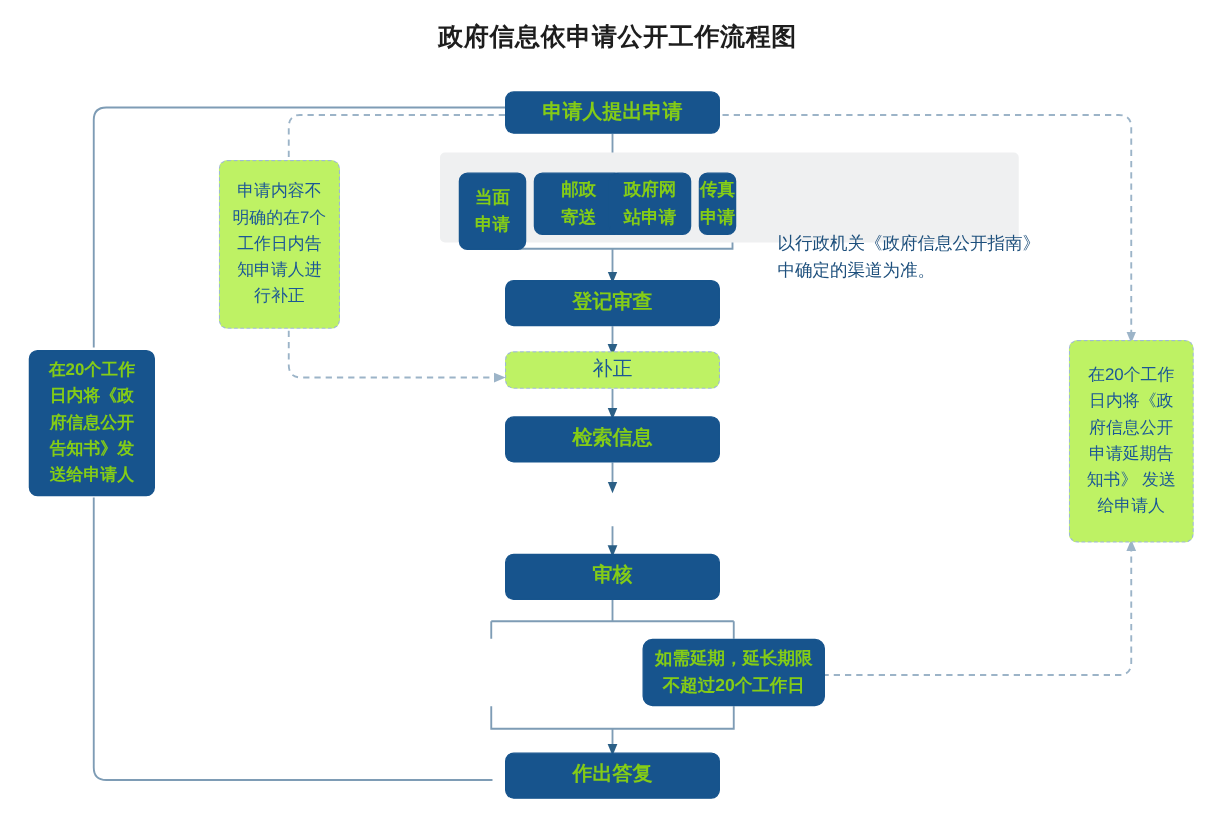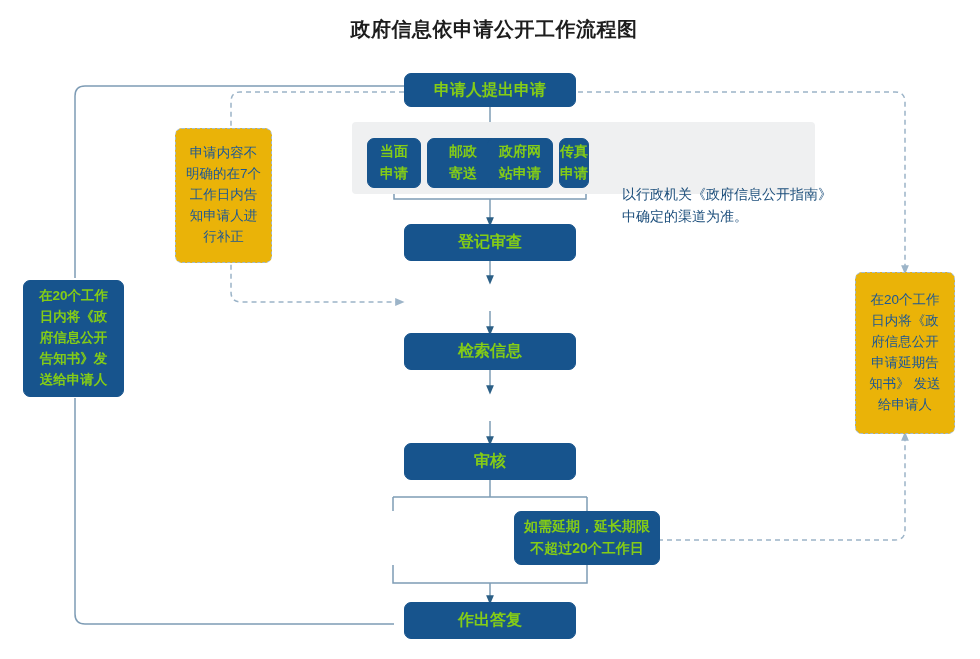--- a/index.html
+++ b/index.html
@@ -39,21 +39,21 @@
     white-space: pre-line;
     z-index: 3;
   }
   .node-dark {
     background: #17548d;
     color: #84cc16;
     border: 1px solid #17548d;
     font-weight: bold;
   }
   .node-light {
-    background: #eab308;
+    background: #bef264;
     color: #1b5796;
     border: 1px dashed #9fb9d4;
   }
   .node-pale {
     background: #e3ebf4;
     color: #2a5f94;
     border: 1px dashed #a9bccd;
   }
   .node-plain {
     background: transparent;
@@ -150,41 +150,42 @@
       <path d="M506,92 L895,92 Q905,92 905,102 L905,270" marker-end="url(#arwd)"></path>
 
       <path d="M658,540 L895,540 Q905,540 905,530 L905,436" marker-end="url(#arwd)"></path>
     </g>
   </svg>
 
   <div id="channel-band"></div>
 
   <div class="node node-dark main-step" style="left:404px; top:73px; width:172px; height:34px;">申请人提出申请</div>
 
-  <div class="node node-dark chan" style="left:367px; top:138px; width:54px; height:50px;">当面
+  <div class="node node-dark chan" style="left:367px; top:138px; width:54px; height:62px;">当面
 申请</div>
   <div class="node node-dark chan" style="left:427px; top:138px; width:72px; height:50px;">邮政
 寄送</div>
   <div class="node node-dark chan" style="left:487px; top:138px; width:66px; height:50px;">政府网
 站申请</div>
   <div class="node node-dark chan" style="left:559px; top:138px; width:30px; height:50px;">传真
 申请</div>
 
   <div class="node node-plain note-text" style="left:622px; top:138px; width:210px; height:50px;">以行政机关《政府信息公开指南》
 中确定的渠道为准。</div>
 
   <div class="node node-dark main-step" style="left:404px; top:224px; width:172px; height:37px;">登记审查</div>
 
+  <div class="node node-light main-step" style="left:404px; top:281px; width:172px; height:30px;">补正</div>
 
   <div class="node node-dark main-step" style="left:404px; top:333px; width:172px; height:37px;">检索信息</div>
 
 
   <div class="node node-dark main-step" style="left:404px; top:443px; width:172px; height:37px;">审核</div>
 
-  <div class="node node-dark branch-box" style="left:514px; top:511px; width:146px; height:54px;">如需延期，延长期限
+  <div class="node node-dark branch-box" style="left:514px; top:511px; width:146px; height:54px;border-radius:8px;">如需延期，延长期限
 不超过20个工作日</div>
 
   <div class="node node-dark main-step" style="left:404px; top:602px; width:172px; height:37px;">作出答复</div>
 
   <div class="node node-dark side-note" style="left:23px; top:280px; width:101px; height:117px;">在20个工作
 日内将《政
 府信息公开
 告知书》发
 送给申请人</div>
 

